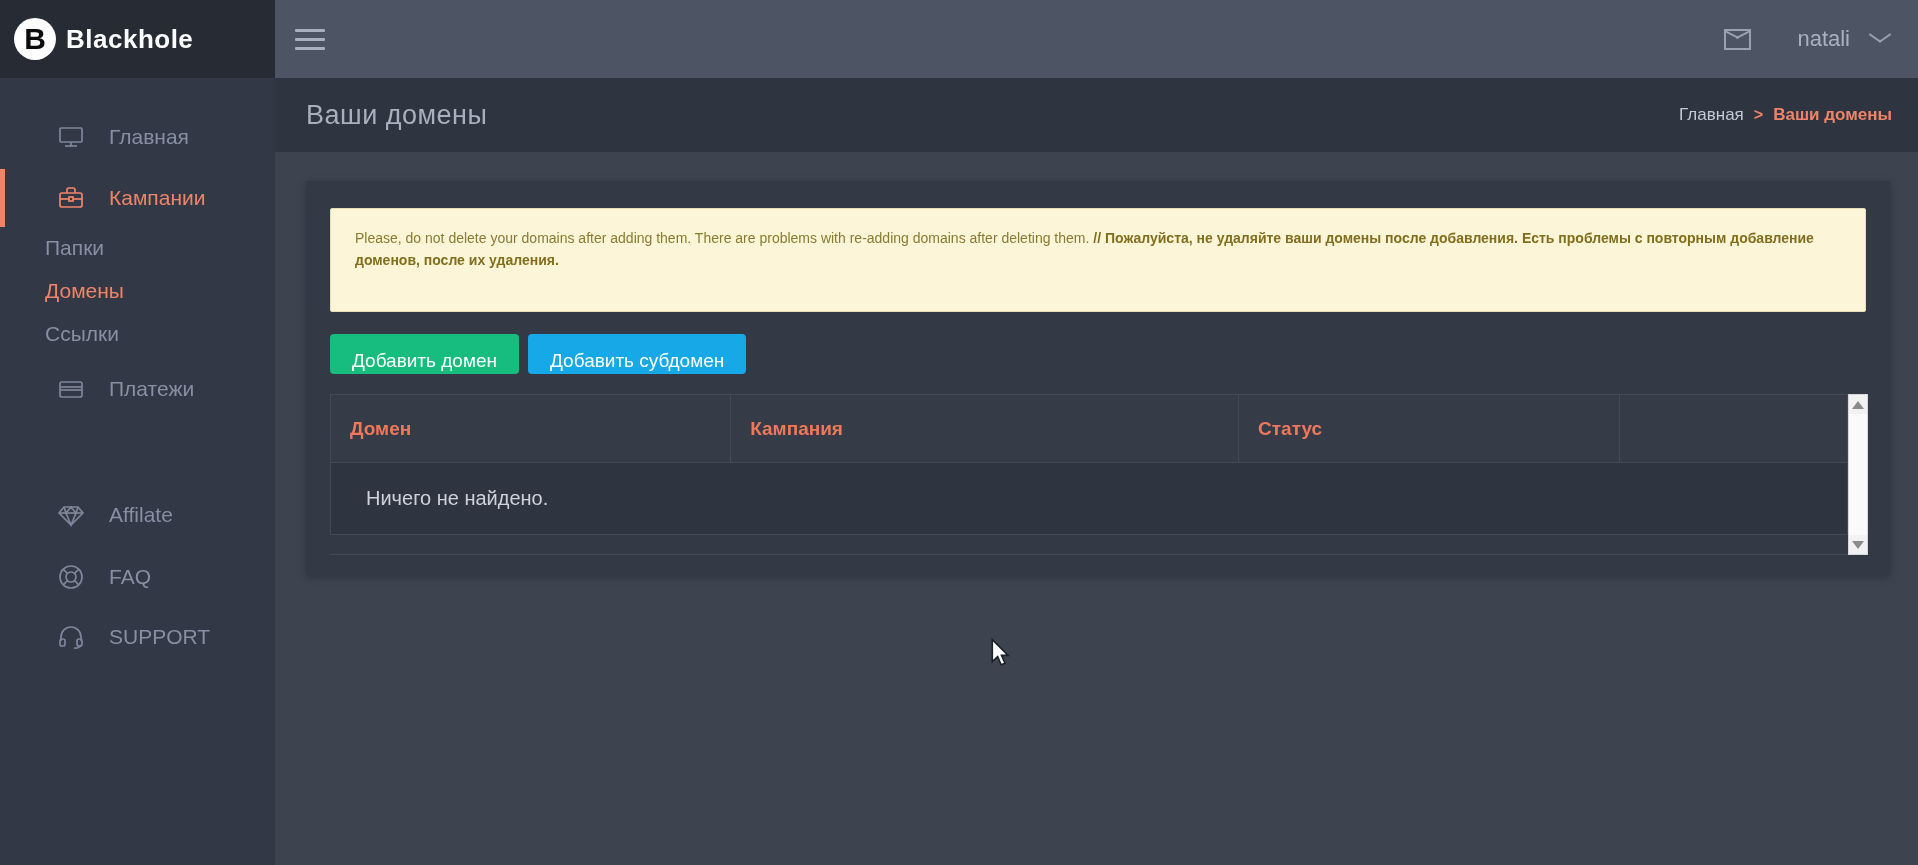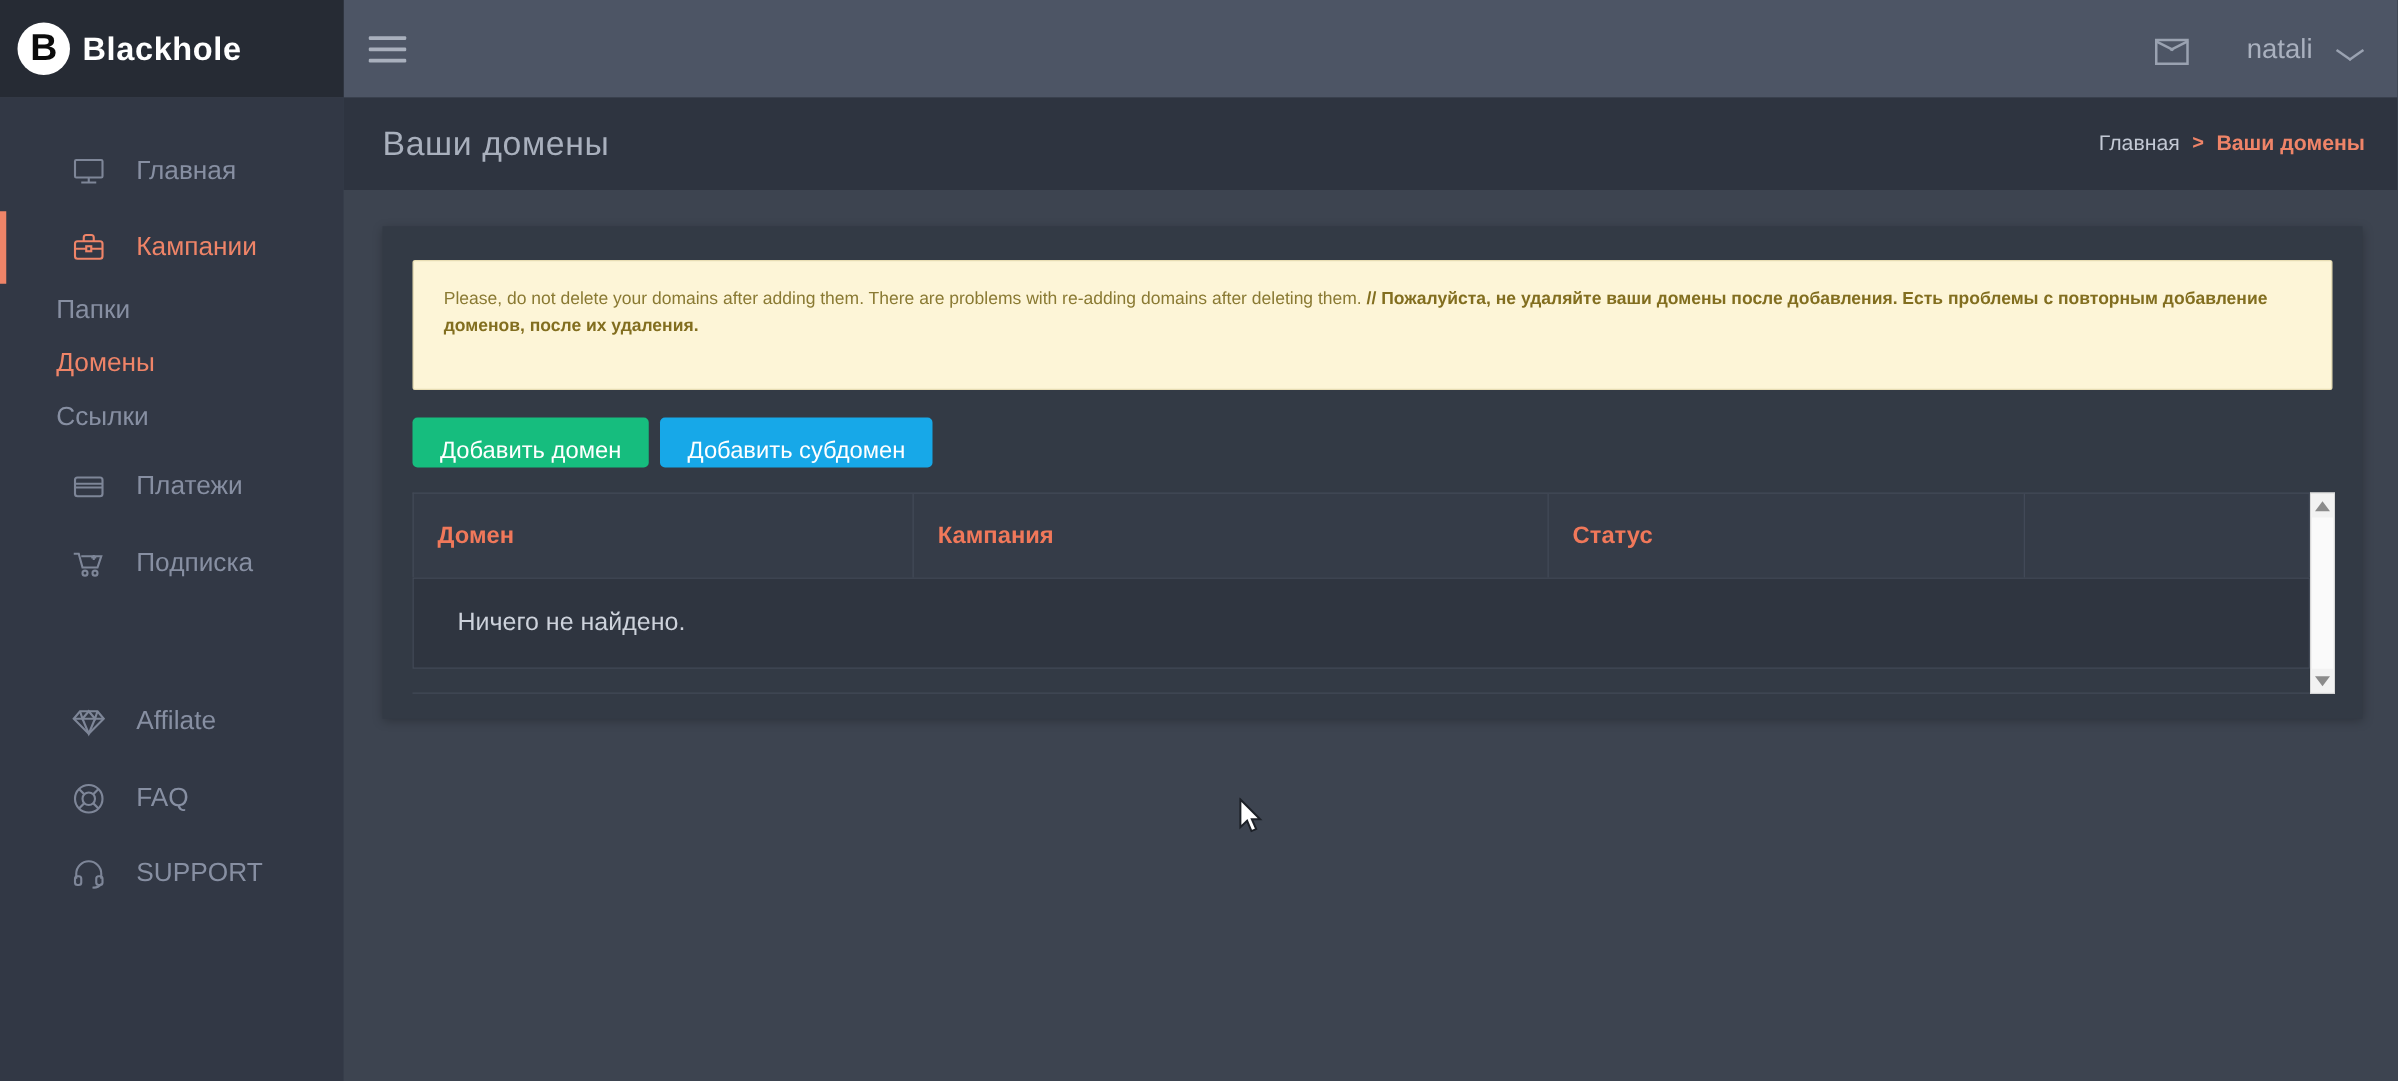--- a/index.html
+++ b/index.html
@@ -21,21 +21,21 @@
     display:flex; align-items:center; padding-left:14px; flex-shrink:0;
   }
   .logo-circle {
     width:42px; height:42px; border-radius:50%; background:#ffffff;
     display:flex; align-items:center; justify-content:center;
     font-weight:bold; font-size:30px; color:#0c0c0c; flex-shrink:0;
   }
   .brand-name { color:#ffffff; font-size:26px; font-weight:bold; margin-left:10px; letter-spacing:0.5px; }
   .hamburger { margin-left:20px; cursor:pointer; width:30px; }
   .hamburger span { display:block; height:3px; background:#a9b0bd; margin:6px 0; border-radius:1px; }
-  .topbar-right { margin-left:auto; display:flex; align-items:flex-end; padding-right:26px; }
+  .topbar-right { margin-left:auto; display:flex; align-items:center; padding-right:26px; }
   .mail-icon { width:27px; height:21px; border:2px solid #9aa2b1; position:relative; }
   .mail-icon::before, .mail-icon::after {
     content:""; position:absolute; top:-1px; width:16px; height:2px; background:#9aa2b1;
   }
   .mail-icon::before { left:-1px; transform:rotate(27deg); transform-origin:left top; }
   .mail-icon::after  { right:-1px; transform:rotate(-27deg); transform-origin:right top; }
   .username { color:#aab1bf; font-size:22px; margin-left:46px; }
   .caret-down { margin-left:18px; width:24px; height:14px; position:relative; }
   .caret-down::before, .caret-down::after {
     content:""; position:absolute; top:5px; width:14px; height:2px; background:#9aa2b1;
@@ -187,32 +187,20 @@
     <span class="icon">
       <svg width="28" height="28" viewBox="0 0 28 28">
           <rect x="3" y="7" width="22" height="15" rx="2"></rect>
           <line x1="3" y1="12" x2="25" y2="12"></line>
           <line x1="3" y1="15" x2="25" y2="15"></line>
         </svg>
     </span>
     <span>Платежи</span>
   </div>
 
-  <div class="side-item mt16">
-    <span class="icon">
-      <svg width="28" height="28" viewBox="0 0 28 28">
-          <path d="M2 6 h4 l3 11 h12 l3-9 h-16"></path>
-          <circle cx="11" cy="21.5" r="2"></circle>
-          <circle cx="19" cy="21.5" r="2"></circle>
-          <line x1="16" y1="9" x2="20" y2="9"></line>
-          <line x1="18" y1="7" x2="18" y2="11"></line>
-        </svg>
-    </span>
-    <span>Подписка</span>
-  </div>
 
   <div class="side-item mt80">
     <span class="icon">
       <svg width="28" height="28" viewBox="0 0 28 28">
           <polygon points="7,6 21,6 26,12 14,24 2,12"></polygon>
           <polyline points="2,12 26,12"></polyline>
           <polyline points="9,12 14,24 19,12"></polyline>
           <polyline points="7,6 9,12 14,6 19,12 21,6"></polyline>
         </svg>
     </span>

